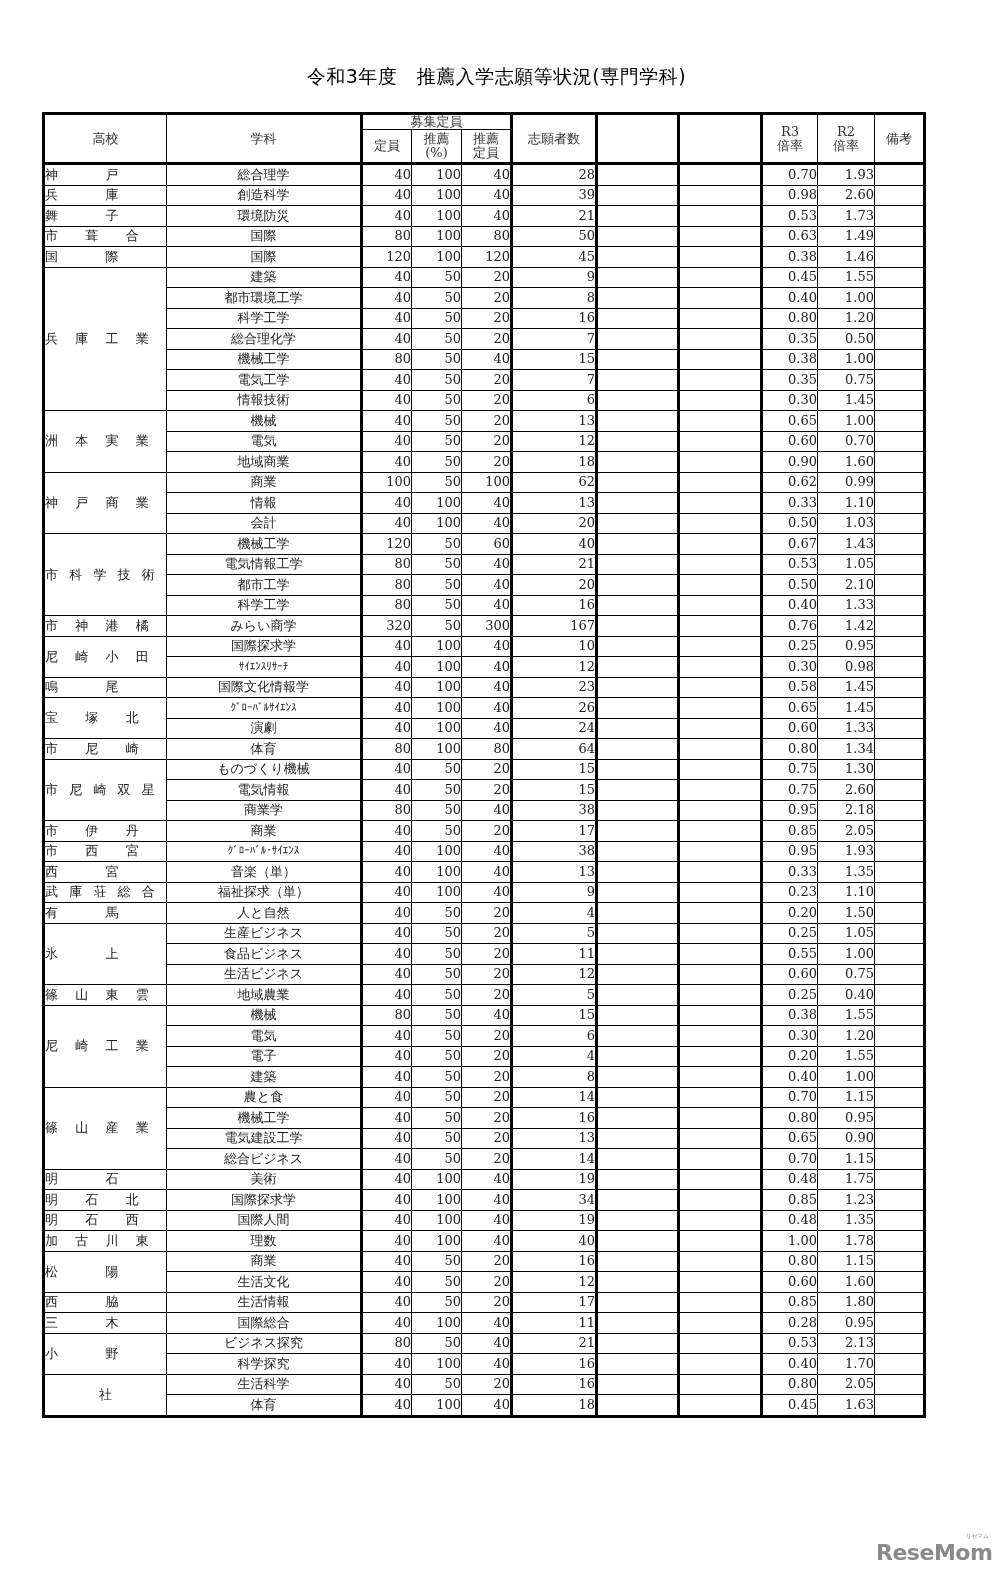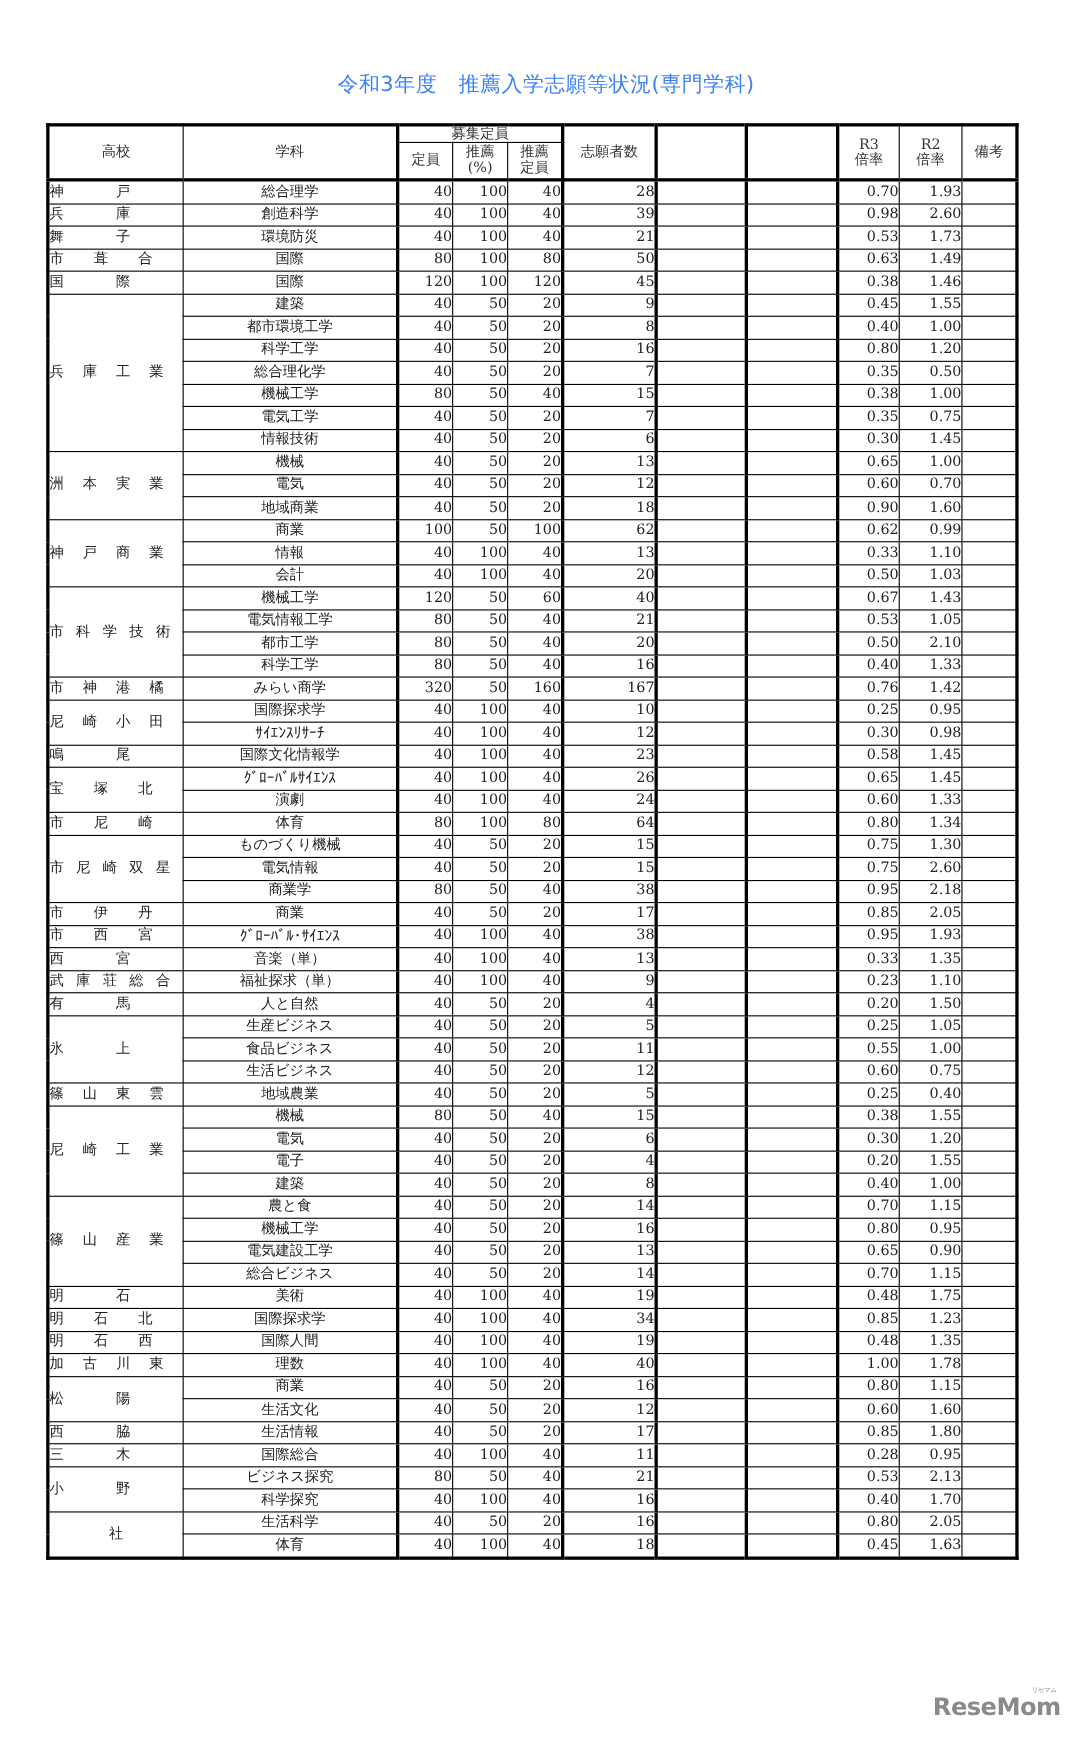--- a/index.html
+++ b/index.html
@@ -1,36 +1,36 @@
 <!DOCTYPE html>
 <html><head>
 <meta charset="utf-8">
 <style>
   html, body { margin: 0; padding: 0; background: #ffffff; }
   body { width: 993px; height: 1581px; position: relative; overflow: hidden;
          font-family: "DejaVu Serif", "Liberation Serif", serif; color: #222; }
   .title { position: absolute; top: 64px; left: 0; width: 993px; text-align: center;
            font-family: "DejaVu Sans", "Liberation Sans", sans-serif; font-size: 19px;
-           letter-spacing: 0.5px; color: #3b82f6; }
+           letter-spacing: 0.5px; color: #000000; }
   table.sheet { position: absolute; left: 42px; top: 112px; border-collapse: collapse;
                 table-layout: fixed; border: 3px solid #000; }
   table.sheet td, table.sheet th { border: 1.5px solid #000; padding: 0; font-weight: normal;
                 font-size: 13px; height: 19.5px; line-height: 14px; overflow: hidden; white-space: nowrap; }
   th { text-align: center; vertical-align: middle; color: #333; }
   th.h2 { font-size: 13px; line-height: 15px; }
   td.num { text-align: right; padding-right: 2px; }
   td.dept { text-align: center; }
-  td.dept.small { font-size: 14px; }
+  td.dept.small { font-size: 11px; }
   td.school { text-align: left; vertical-align: middle; padding: 0 2px; }
   td.school span { display: flex; justify-content: space-between; width: 100%; }
   td.school.center span { justify-content: center; }
   .thick-l { border-left: 3px solid #000 !important; }
   .thick-r { border-right: 3px solid #000 !important; }
   .thick-b { border-bottom: 3px solid #000 !important; }
-  .logo { position: absolute; left: 848px; top: 1540px; font-family: "DejaVu Sans", sans-serif;
+  .logo { position: absolute; left: 876px; top: 1540px; font-family: "DejaVu Sans", sans-serif;
           font-weight: bold; font-size: 22px; color: #8a8a8a; letter-spacing: -0.5px; }
   .logo small { position: absolute; top: -8px; right: 4px; font-size: 6px; font-weight: normal; }
 </style>
 </head>
 <body>
 
 <div class="title">令和3年度　推薦入学志願等状況(専門学科)</div>
 
 <table class="sheet">
   <colgroup>
@@ -410,21 +410,21 @@
           <span>
             <span>市</span>
             <span>神</span>
             <span>港</span>
             <span>橘</span>
           </span>
         </td>
         <td class="dept thick-r">みらい商学</td>
         <td class="num">320</td>
         <td class="num">50</td>
-        <td class="num">160</td>
+        <td class="num">300</td>
         <td class="num thick-l">167</td>
         <td class="blank thick-l"></td>
         <td class="blank thick-l"></td>
         <td class="num thick-l">0.76</td>
         <td class="num">1.42</td>
         <td class="blank"></td>
       </tr>
       <tr>
         <td class="school" rowspan="2">
           <span>

